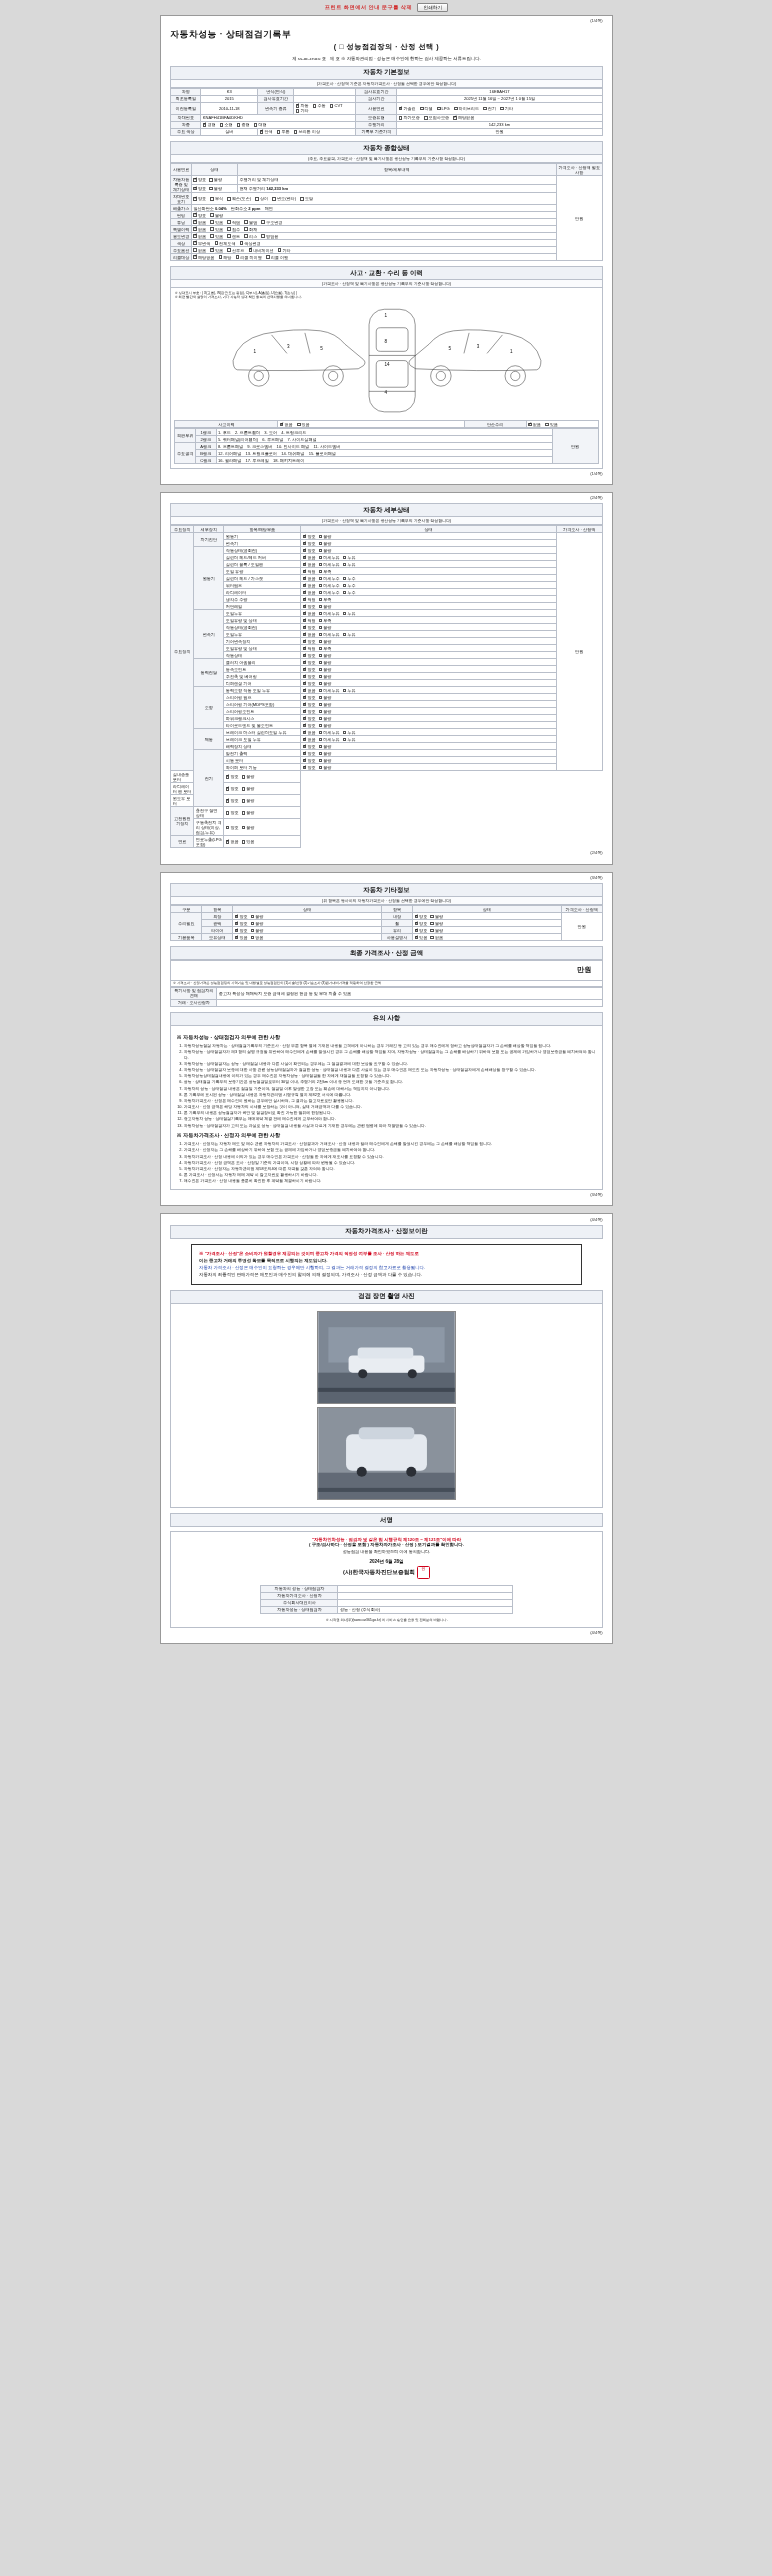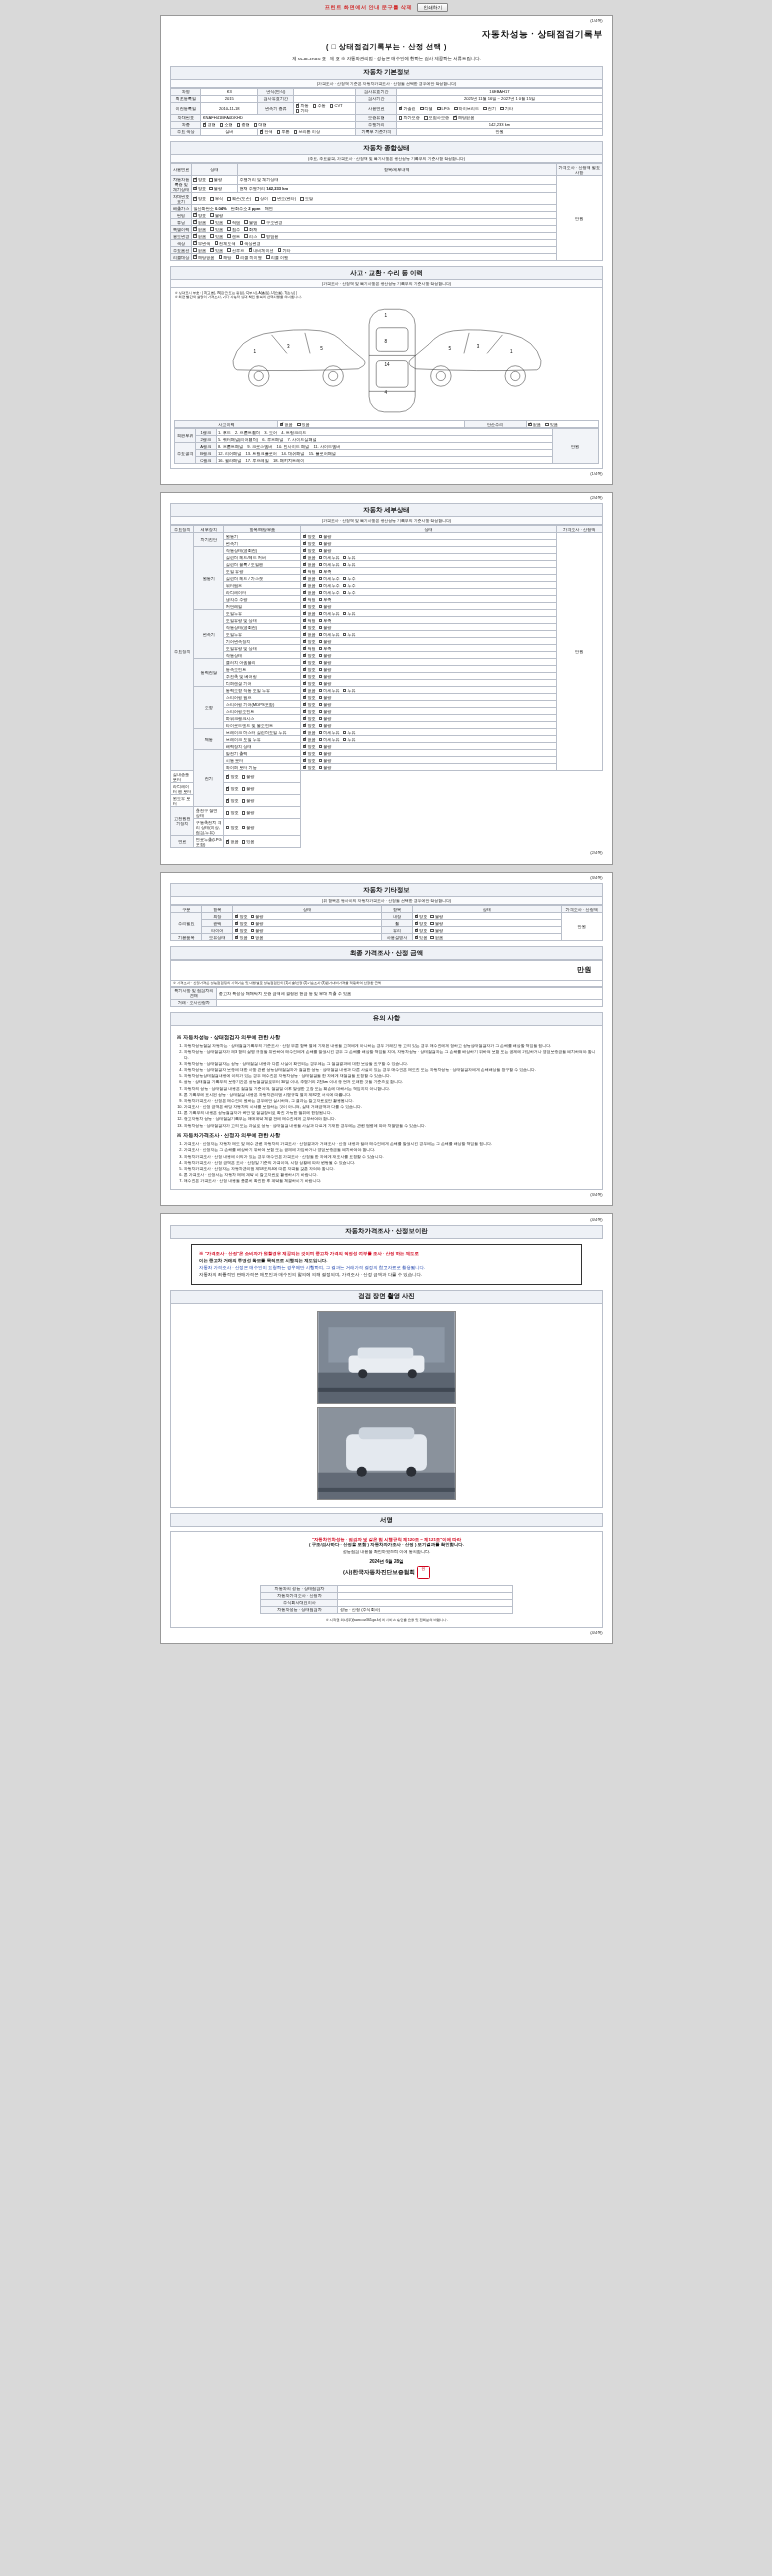--- a/index.html
+++ b/index.html
@@ -29,21 +29,21 @@
   }
   .topbar .warn { color:#d02a2a; font-size:5.2px; font-weight:bold; letter-spacing:0.5px; }
   .btn-print {
     border:0.5px solid #888; background:linear-gradient(#fff,#e4e4e4);
     padding:1px 5.2px; font-size:4.6px; border-radius:1px;
   }
   .pagenum { position:absolute; right:9.3px; top:2.1px; font-size:4.1px; color:#333; }
   .pagefoot { text-align:right; font-size:4.1px; color:#333; margin-top:2.1px; }
 
   h1.doc-title {
-    text-align:right; font-size:8.8px; font-weight:bold; margin:7.2px 0 1px 0; letter-spacing:0.5px;
+    text-align:left; font-size:8.8px; font-weight:bold; margin:7.2px 0 1px 0; letter-spacing:0.5px;
   }
   h2.doc-subtitle {
     text-align:center; font-size:7.2px; font-weight:bold; margin:0 0 4.1px 0; letter-spacing:0.5px;
   }
   .lawline { text-align:center; font-size:4.4px; margin:1px 0 4.1px 0; }
 
   .sec-title {
     text-align:center; font-size:6.4px; font-weight:bold;
     background:#eef1f6; border:0.5px solid #b9bfca; padding:1.5px 0; margin:5.2px 0 0 0;
   }
@@ -90,21 +90,21 @@
 
 <div class="topbar">
   <span class="warn">프린트 화면에서 안내 문구를 삭제</span>
   <button class="btn-print">인쇄하기</button>
 </div>
 
 <div class="page">
   <div class="pagenum">(1/4쪽)</div>
 
   <h1 class="doc-title">자동차성능 · 상태점검기록부</h1>
-  <h2 class="doc-subtitle">( □ 상태점검기록부는 · 산정 선택 )</h2>
+  <h2 class="doc-subtitle">( □ 성능점검장의 · 산정 선택 )</h2>
   <div class="lawline">
     제 <span>ss-oc-crucu</span> 호 &nbsp; <span>제                    호    ※ 자동차관리법 · 성능은 매수인에 한하는 검사 제공하는 서류드립니다.</span>
   </div>
 
   <div class="sec-title">자동차 기본정보</div>
   <div class="sec-note">(가격조사 · 산정액 기준은 자동차가격조사 · 산정을 선택한 경우에만 작성합니다)</div>
   <table>
     <tbody>
         <tr>
       <td class="lbl" style="width:30px">차명</td>

